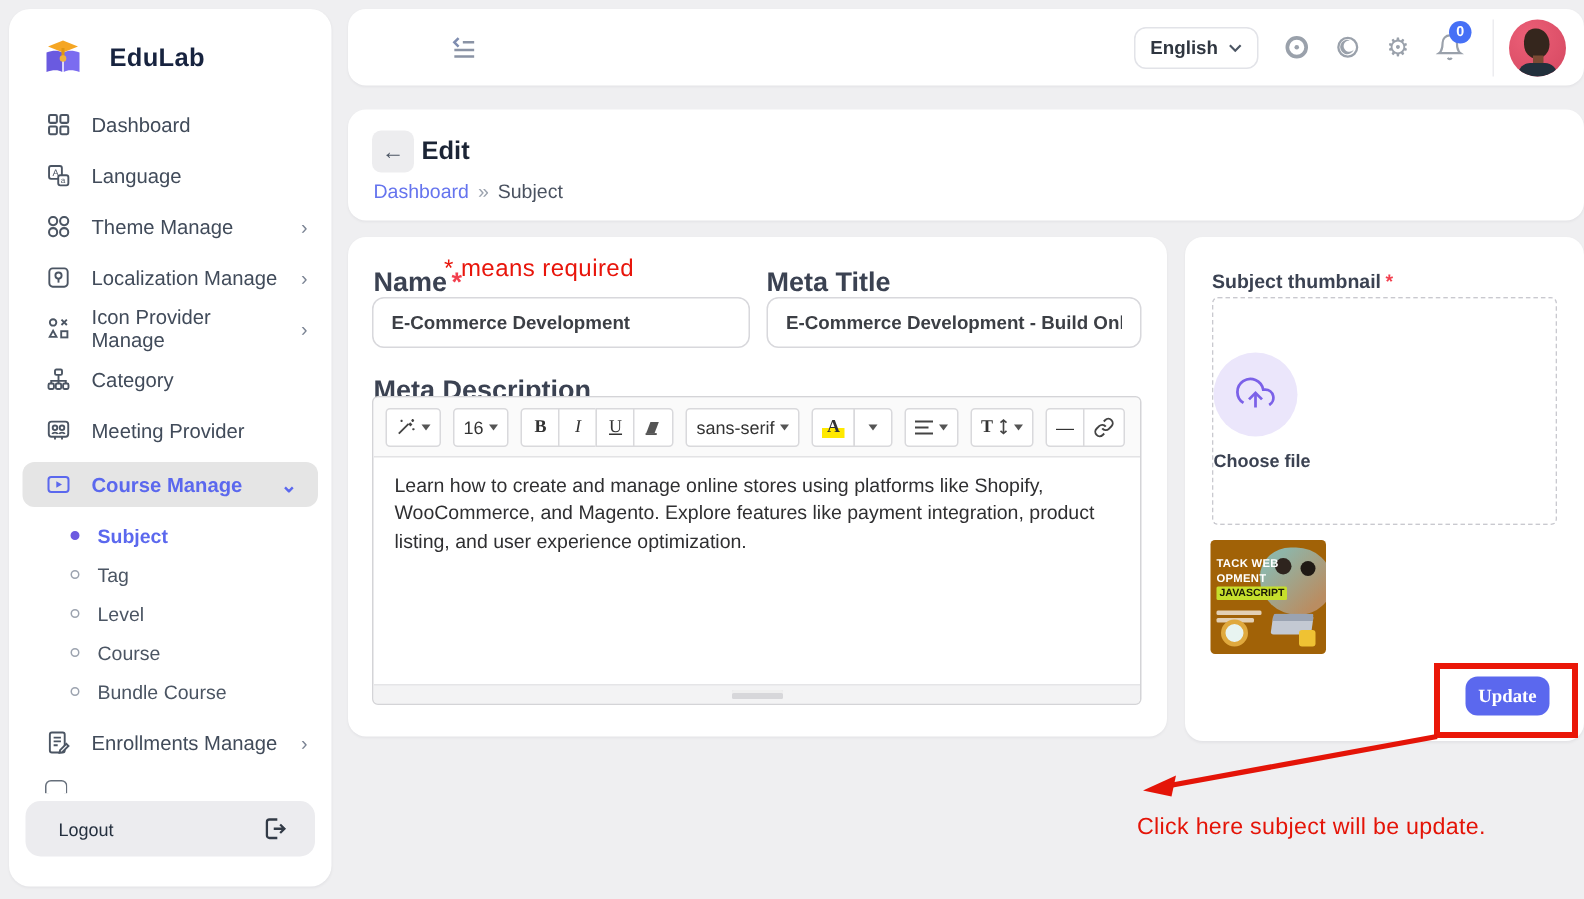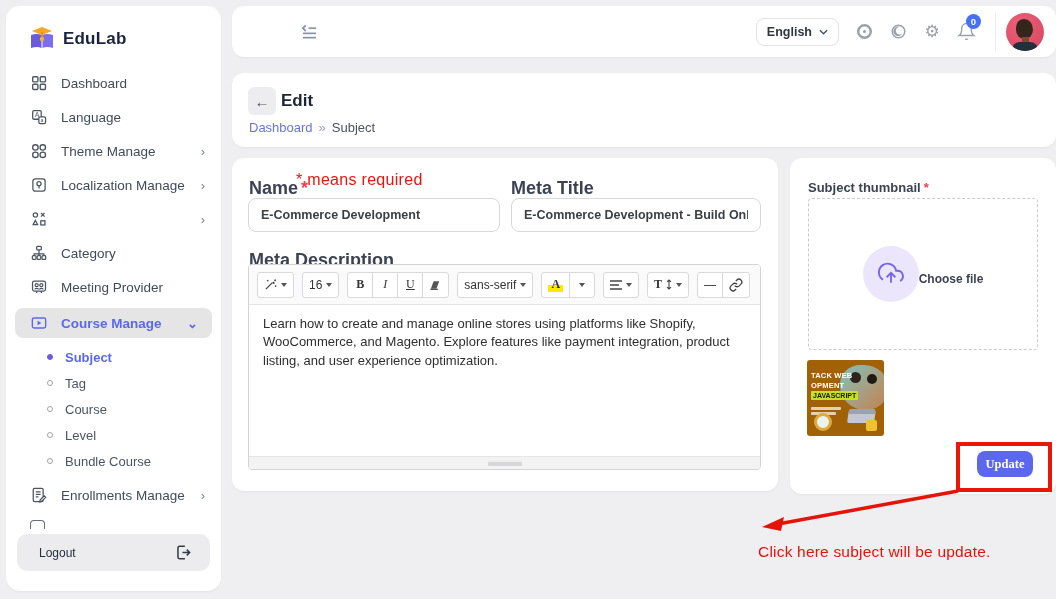--- a/index.html
+++ b/index.html
@@ -2,21 +2,21 @@
 <html><head>
 <meta charset="utf-8">
 <style>
   * { margin:0; padding:0; box-sizing:border-box; }
   html,body { width:1056px; height:599px; overflow:hidden; }
   body { font-family:"Liberation Sans", sans-serif; background:#efeff1; position:relative; color:#374151; }
   .card { position:absolute; background:#fff; border-radius:12px; box-shadow:0 1px 2px rgba(20,20,40,.05); }
 
   
   .sidebar { left:6px; top:6px; width:215px; height:585px; border-radius:14px; }
-  .logo-row { display:flex; align-items:center; gap:7px; padding:20px 0 0 22px; }
+  .logo-row { display:flex; align-items:center; gap:17px; padding:20px 0 0 22px; }
   .logo-text { font-size:17px; font-weight:700; color:#17233f; letter-spacing:.2px; }
   .nav { position:absolute; top:60px; left:0; right:0; }
   .side-item { display:flex; align-items:center; gap:13px; height:34px; padding:0 16px 0 24px; font-size:13.5px; color:#414b5a; cursor:pointer; }
   .side-item svg { flex:0 0 auto; }
   .side-item .chev { margin-left:auto; color:#7b8494; font-size:13px; }
   .side-item.active { background:#e5e5e5; color:#5b68ee; margin:4px 9px 0 9px; padding:0 14px 0 15px; height:30px; border-radius:8px; font-weight:600; }
   .sub-item { display:flex; align-items:center; gap:12px; height:26px; padding-left:41px; font-size:13px; color:#4b5563; cursor:pointer; }
   .sub-item .bullet { width:6px; height:6px; border-radius:50%; border:1.5px solid #9ca3af; }
   .sub-item.active { color:#5b68ee; font-weight:600; }
   .sub-item.active .bullet { background:#6d5ae0; border-color:#6d5ae0; }
@@ -71,21 +71,21 @@
   .b-italic { font-style:italic; font-family:"Liberation Serif",serif; }
   .b-under { text-decoration:underline; font-family:"Liberation Serif",serif; }
   .color-a { background:linear-gradient(#fff 55%, #ffe900 55%); font-weight:700; font-family:"Liberation Serif",serif; padding:0 3px; }
   .ed-content { height:142px; padding:10px 14px; font-size:13px; line-height:1.42; color:#2f2f31; }
   .ed-status { position:absolute; bottom:0; left:0; right:0; height:13px; background:#f3f3f4; border-top:1px solid #e5e5e7; display:flex; align-items:center; justify-content:center; }
   .drag-handle { width:34px; height:6px; background:#d7d7da; border-radius:1px; box-shadow:inset 0 2px 0 #efefef; }
 
   
   .right-card { left:790px; top:158px; width:266px; height:336px; border-radius:12px; }
   .thumb-label { position:absolute; left:18px; top:22px; font-size:13px; font-weight:700; color:#3b4252; }
-  .upload-box { position:absolute; left:18px; top:40px; width:230px; height:152px; border:1px dashed #c9c9cf; border-radius:4px; display:flex; flex-direction:row; align-items:center; justify-content:center; cursor:pointer; }
+  .upload-box { position:absolute; left:18px; top:40px; width:230px; height:152px; border:1px dashed #c9c9cf; border-radius:4px; display:flex; flex-direction:column; align-items:flex-start; justify-content:center; cursor:pointer; }
   .upload-circle { width:56px; height:56px; border-radius:50%; background:#ebe6fb; display:flex; align-items:center; justify-content:center; }
   .upload-text { margin-top:9px; font-size:12px; font-weight:600; color:#3b4252; }
   .thumb { position:absolute; left:17px; top:202px; width:77px; height:76px; background:#a16207; border-radius:3px; overflow:hidden; }
   .t-line { position:absolute; left:4px; color:#fff; font-size:7.5px; font-weight:700; letter-spacing:.2px; }
   .t1 { top:11px; } .t2 { top:21px; }
   .t3 { position:absolute; left:4px; top:31px; background:#c6df2c; color:#1a1a07; font-size:7px; font-weight:700; padding:1px 2px; border-radius:1px; }
   .t-bar { position:absolute; left:4px; height:2.5px; background:rgba(255,255,255,.7); border-radius:1px; }
   .tb1 { top:47px; width:30px; } .tb2 { top:52px; width:25px; }
   .t-photo { position:absolute; right:-4px; top:5px; width:48px; height:45px; border-radius:46% 54% 50% 58%; background:linear-gradient(135deg,#8fb5a8 20%,#b98d62 80%); }
   .t-head1 { position:absolute; left:10px; top:7px; width:11px; height:11px; border-radius:50%; background:#2e241e; }
@@ -153,20 +153,21 @@
       <span>Localization Manage</span>
       <span class="chev">›</span>
     </div>
     <div class="side-item">
       <svg class="ic" width="18" height="18" viewBox="0 0 20 20" fill="none" stroke="#4b5563" stroke-width="1.4">
           <circle cx="6" cy="5.5" r="2.4"></circle>
           <path d="M12.2 3.4 l4 4 M16.2 3.4 l-4 4"></path>
           <path d="M6 11.6 l2.5 4.6 h-5 Z"></path>
           <rect x="12" y="12" width="4.6" height="4.6"></rect>
         </svg>
+      <span>Icon Provider Manage</span>
       <span class="chev">›</span>
     </div>
     <div class="side-item">
       <svg class="ic" width="18" height="18" viewBox="0 0 20 20" fill="none" stroke="#4b5563" stroke-width="1.4">
           <rect x="7.4" y="2.6" width="5.2" height="4" rx="1"></rect>
           <path d="M10 6.6 V 9.4 M4.6 12.6 V 11 H 15.4 V 12.6 M10 9.4 V 12.6"></path>
           <rect x="2.6" y="13" width="4" height="4" rx="1"></rect>
           <rect x="8" y="13" width="4" height="4" rx="1"></rect>
           <rect x="13.4" y="13" width="4" height="4" rx="1"></rect>
         </svg>
@@ -193,25 +194,25 @@
     <div class="sub-item active" style="margin-top:6px;">
       <span class="bullet"></span>
       <span>Subject</span>
     </div>
     <div class="sub-item">
       <span class="bullet"></span>
       <span>Tag</span>
     </div>
     <div class="sub-item">
       <span class="bullet"></span>
-      <span>Course</span>
+      <span>Level</span>
     </div>
     <div class="sub-item">
       <span class="bullet"></span>
-      <span>Level</span>
+      <span>Course</span>
     </div>
     <div class="sub-item">
       <span class="bullet"></span>
       <span>Bundle Course</span>
     </div>
 
     <div class="side-item" style="margin-top:4px;">
       <svg class="ic" width="18" height="18" viewBox="0 0 20 20" fill="none" stroke="#4b5563" stroke-width="1.4">
           <rect x="3.6" y="2.6" width="11" height="14.8" rx="1.5"></rect>
           <path d="M6.4 6.4 h5.4 M6.4 9.2 h5.4 M6.4 12 h3"></path>

